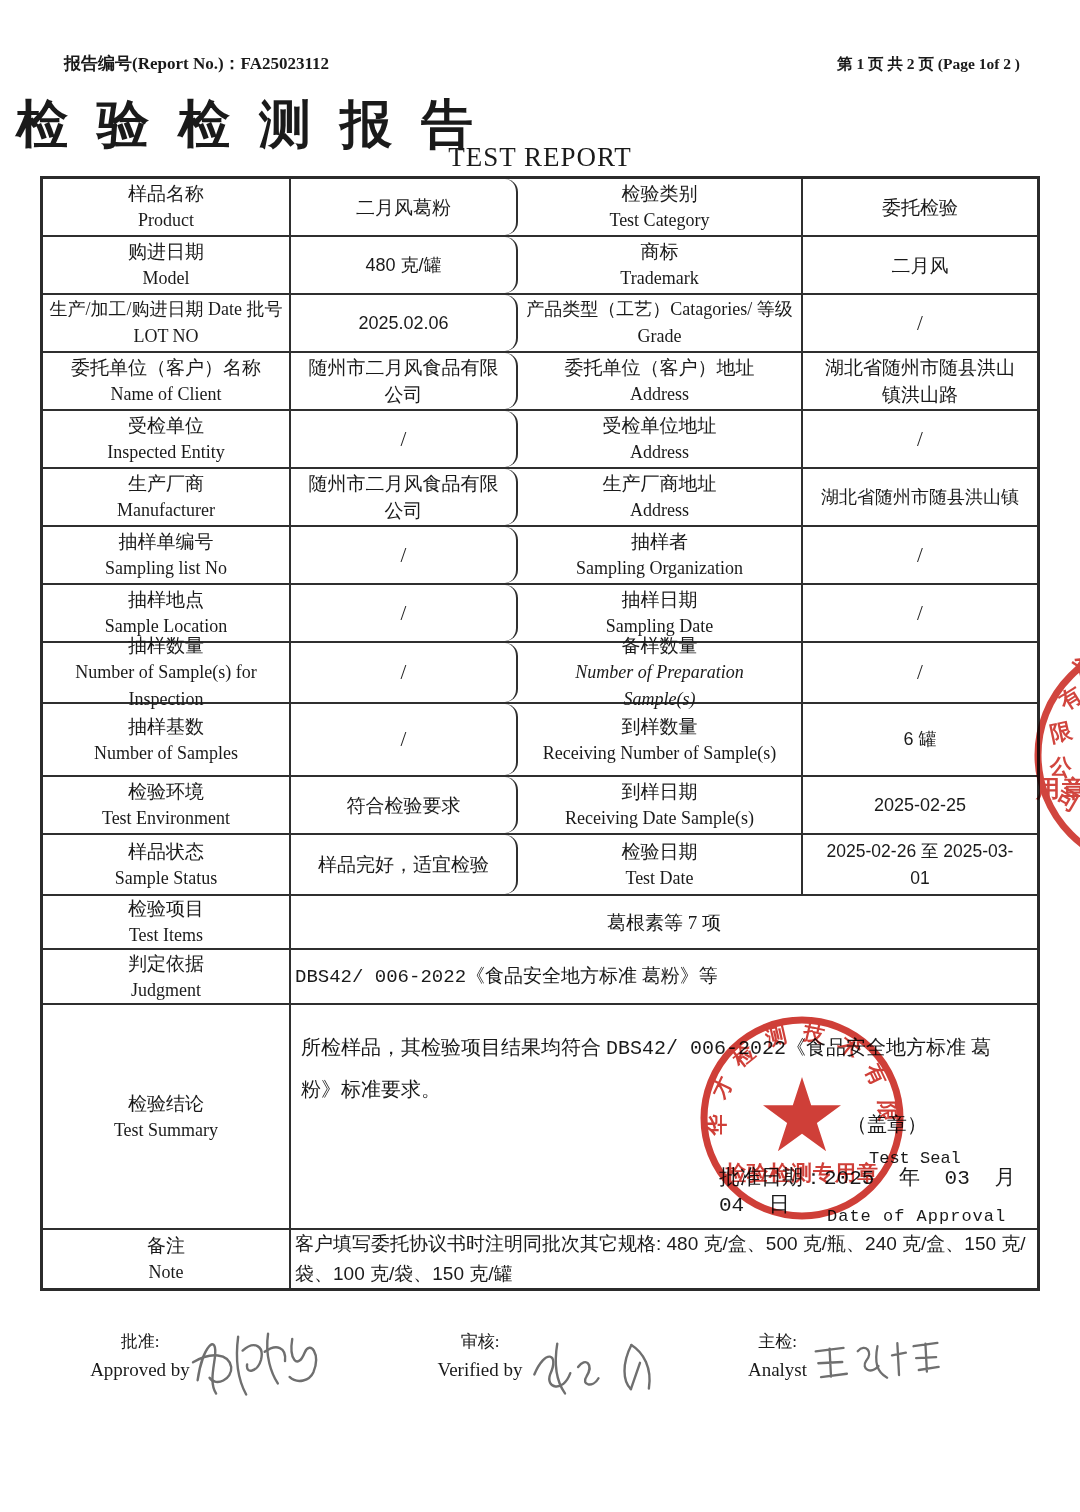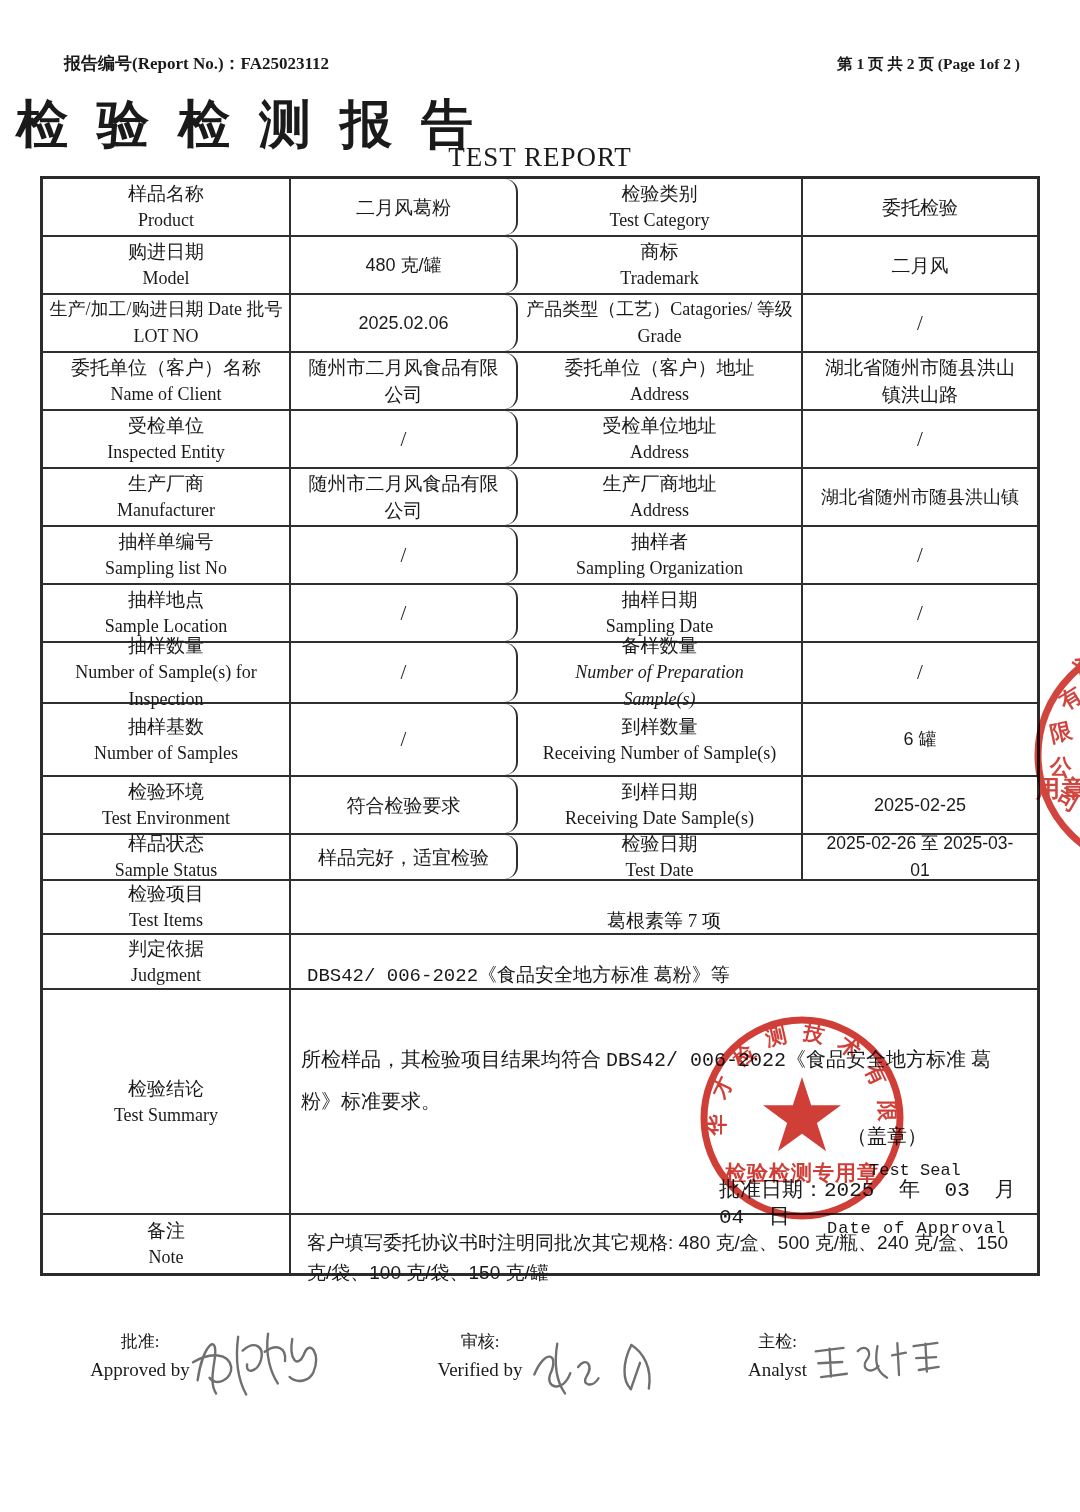--- a/index.html
+++ b/index.html
@@ -13,28 +13,28 @@
   .title-en{position:absolute;left:0;top:142px;width:100%;text-align:center;
             font-size:27px;font-weight:normal;letter-spacing:1px;}
   
   .tbl{position:absolute;left:40px;top:176px;width:1000px;border:3px solid #2b2b2b;box-sizing:border-box;}
   .tr{display:flex;border-bottom:2px solid #2f2f2f;box-sizing:border-box;}
   .tr:last-child{border-bottom:none;}
   .td{border-right:2px solid #2f2f2f;box-sizing:border-box;display:flex;flex-direction:column;
       align-items:center;justify-content:center;text-align:center;padding:2px 6px;line-height:27px;}
   .td:last-child{border-right:none;}
   .c1{width:248px;}.c2{width:227px;padding:2px 14px;border-radius:13px;}.c3{width:285px;}.c4{flex:1;padding:2px 16px;}
-  .wide{flex:1;margin-top:27px;}
+  .wide{flex:1;}
   .zh{font-size:19px;}
   .en{font-size:18px;}
   .val{font-size:19px;}
   .slash{font-size:21px;}
   .sans{font-family:"Liberation Sans","DejaVu Sans",sans-serif;font-size:18px;}
   .mono{font-family:"Liberation Mono","DejaVu Sans Mono",monospace;}
-  .left-cell{align-items:flex-start;text-align:left;padding:4px 16px;}
+  .left-cell{align-items:flex-start;text-align:left;padding:4px 4px;}
   .narrow-en{max-width:236px;font-style:italic;}
   
   .sum-cell{position:relative;display:block;text-align:left;padding:16px;}
   .sum-body{position:absolute;left:10px;top:22px;width:730px;font-size:20px;line-height:40px;}
   .stamp-hint-zh{position:absolute;left:556px;top:106px;font-size:20px;}
   .stamp-hint-en{position:absolute;left:578px;top:140px;font-size:17px;}
   .appr-line{position:absolute;left:428px;top:160px;font-size:21px;}
   .appr-line .spread{word-spacing:12px;}
   .appr-en{position:absolute;left:536px;top:198px;font-size:17px;letter-spacing:1px;}
   
@@ -194,21 +194,21 @@
         <div class="en">Test Environment</div>
       </div>
       <div class="td c2 val">符合检验要求</div>
       <div class="td c3">
         <div class="zh">到样日期</div>
         <div class="en">Receiving Date Sample(s)</div>
       </div>
       <div class="td c4 val sans">2025-02-25</div>
     </div>
 
-    <div class="tr" style="height:46px">
+    <div class="tr" style="height:61px">
       <div class="td c1">
         <div class="zh">样品状态</div>
         <div class="en">Sample Status</div>
       </div>
       <div class="td c2 val">样品完好，适宜检验</div>
       <div class="td c3">
         <div class="zh">检验日期</div>
         <div class="en">Test Date</div>
       </div>
       <div class="td c4 val sans" style="font-size:17.5px">2025-02-26 至 2025-03-01</div>

